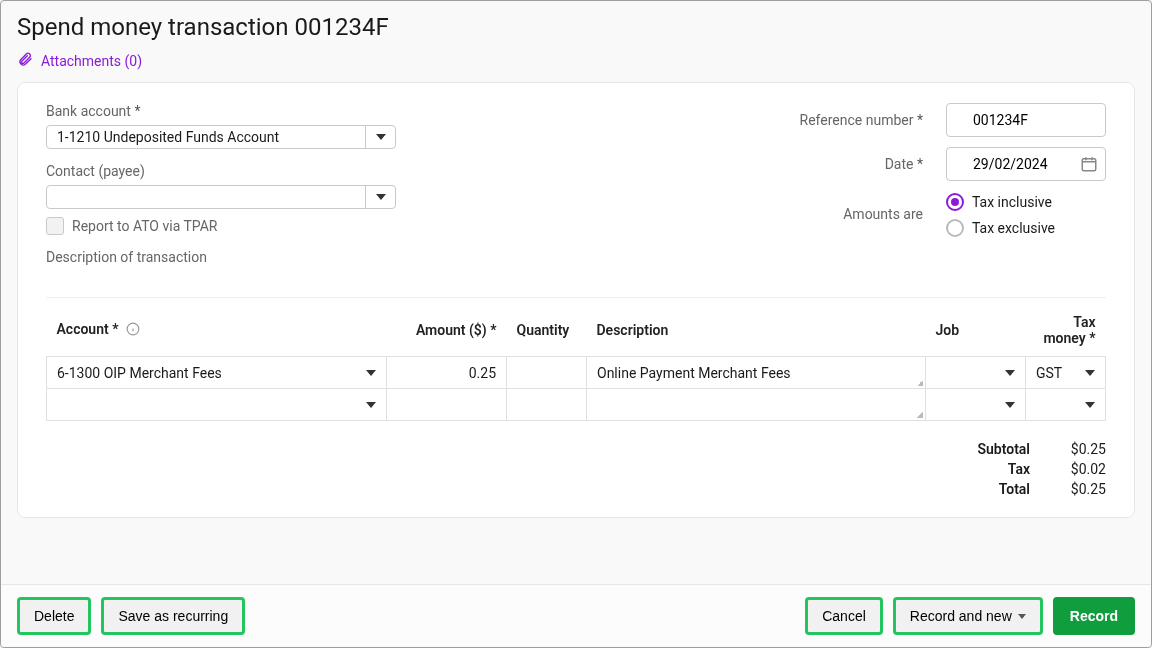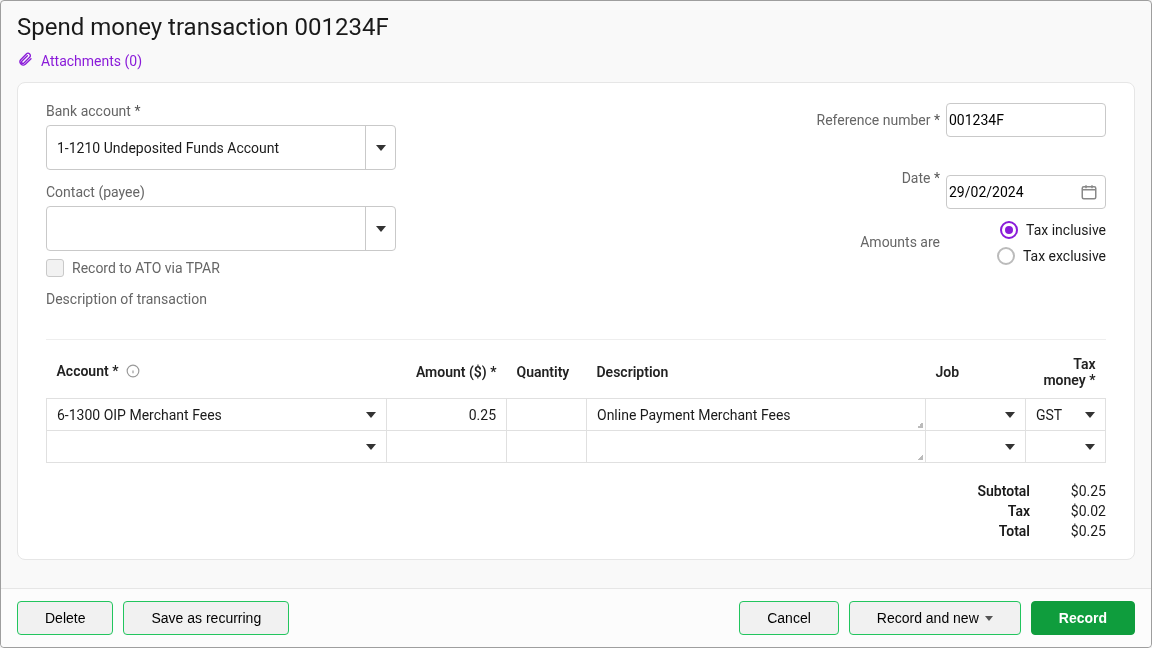--- a/index.html
+++ b/index.html
@@ -58,29 +58,29 @@
     display: block;
     margin-bottom: 6px;
   }
   .req::after { content: " *"; color: #555; }
   .input, .select-box, .textarea {
     width: 100%;
     border: 1px solid #c9c9c9;
     border-radius: 4px;
     background: #fff;
     font-size: 14px;
-    padding: 8px 2px;
+    padding: 8px 26px;
     font-family: inherit;
   }
   .select-box {
     display: flex;
     justify-content: space-between;
     align-items: center;
     padding: 0;
-    height: 45px;
+    height: 24px;
   }
   .select-box .val { padding: 0 10px; flex: 1; }
   .select-box .caret-box {
     width: 30px;
     height: 100%;
     border-left: 1px solid #c9c9c9;
     display: flex;
     align-items: center;
     justify-content: center;
   }
@@ -101,31 +101,31 @@
   .chk {
     width: 18px; height: 18px;
     border: 1px solid #c9c9c9;
     border-radius: 3px;
     background: #f2f2f2;
   }
   .textarea { resize: both; height: 36px; min-height: 36px; padding-top: 7px; }
   .right-grid {
     display: grid;
     grid-template-columns: auto 160px;
-    gap: 10px 6px;
+    gap: 10px 23px;
     align-items: center;
   }
   .right-grid .lbl { text-align: right; color: #666; }
-  .date-input { position: relative; margin-top: 28px; }
+  .date-input { position: relative; }
   .date-input .cal-icon {
     position: absolute; right: 8px; top: 50%; transform: translateY(-50%);
     color: #888;
   }
   .cal-icon svg { width: 18px; height: 18px; display:block; }
-  .radio-col { display: flex; flex-direction: column; gap: 8px; padding-top: 2px; align-items: flex-end; }
+  .radio-col { display: flex; flex-direction: column; gap: 8px; padding-top: 2px; }
   .radio-row { display: flex; align-items: center; gap: 8px; cursor: pointer; }
   .radio {
     width: 18px; height: 18px; border-radius: 50%;
     border: 2px solid #8a1bd9;
     display: flex; align-items: center; justify-content: center;
   }
   .radio.off { border-color: #bbb; }
   .radio .dot { width: 8px; height: 8px; background: #8a1bd9; border-radius: 50%; }
   hr.sep { border: none; border-top: 1px solid #eee; margin: 18px 0 10px 0; }
   table.lines {
@@ -179,24 +179,24 @@
   .totals .val { text-align: right; }
   .actions {
     border-top: 1px solid #e6e6e6;
     padding: 12px 16px;
     display: flex;
     align-items: center;
     background: #fcfcfc;
     border-radius: 0 0 4px 4px;
   }
   .btn {
-    border: 1px solid #22c55e;
+    border: 3px solid #22c55e;
     background: #f1f1f1;
     border-radius: 4px;
-    padding: 8px 27px;
+    padding: 8px 14px;
     font-size: 14px;
     cursor: pointer;
     display: inline-flex;
     align-items: center;
     gap: 6px;
   }
   .btn + .btn { margin-left: 10px; }
   .spacer { flex: 1; }
   .btn-primary {
     background: #0f9d3d;
@@ -245,21 +245,21 @@
             <div class="select-box">
               <span class="val"></span>
               <span class="caret-box">
                   <span class="caret-down"></span>
                 </span>
             </div>
           </div>
 
           <div class="chk-row">
             <span class="chk"></span>
-            <span>Record to ATO via TPAR</span>
+            <span>Report to ATO via TPAR</span>
           </div>
 
           <div class="field">
             <label class="field-label">Description of transaction</label>
           </div>
         </div>
 
         <div class="col-right">
           <div class="right-grid">
             <span class="lbl req">Reference number</span>

